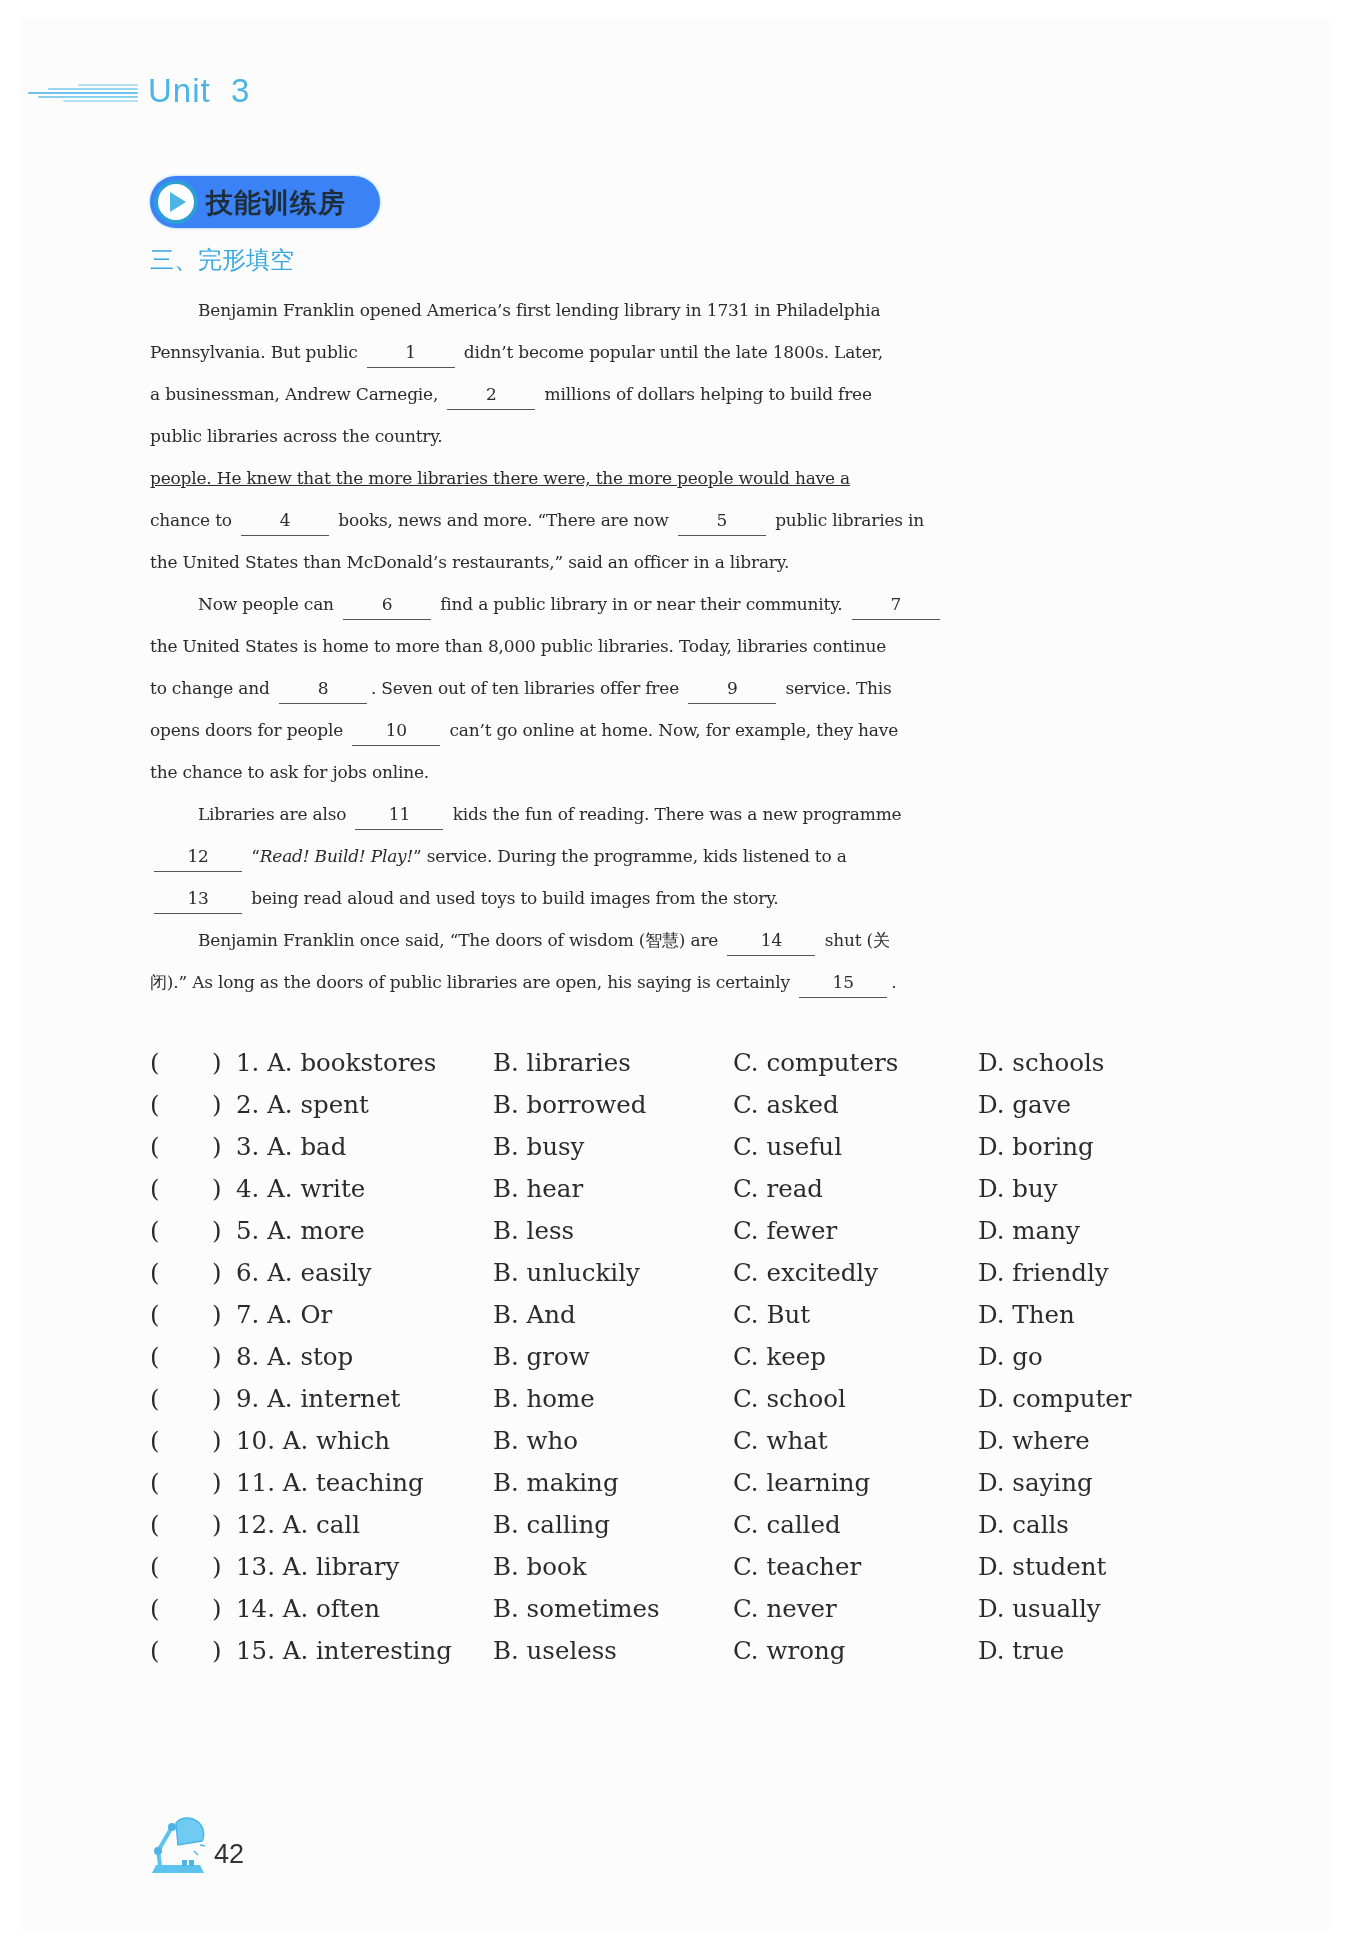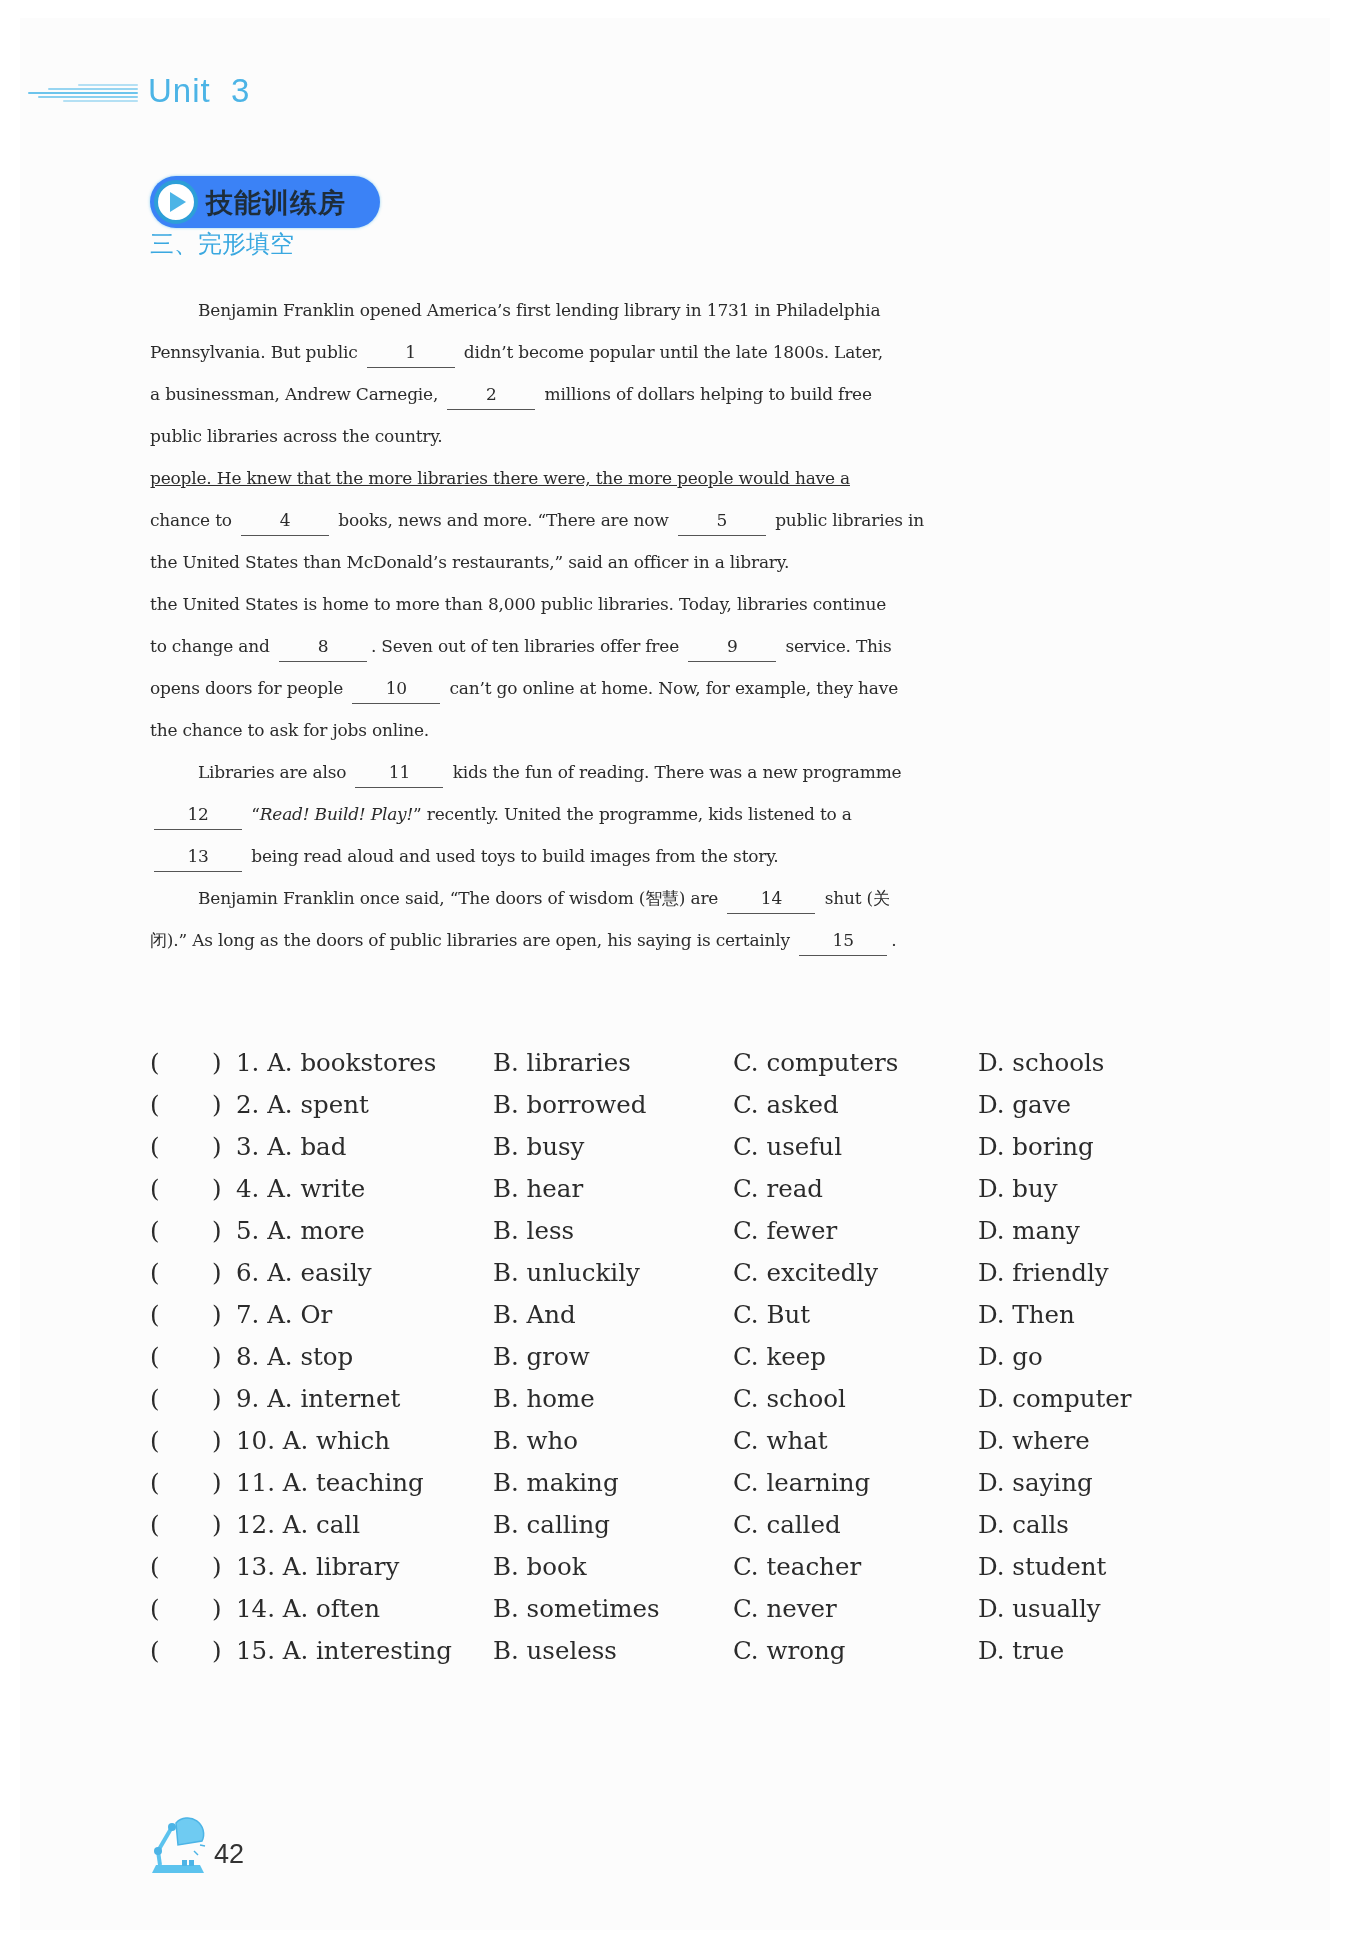--- a/index.html
+++ b/index.html
@@ -31,21 +31,21 @@
   }
   .badge-circle:after {
     content:""; position:absolute; left:12px; top:8px;
     border-left:16px solid #4cb4e6; border-top:10px solid transparent; border-bottom:10px solid transparent;
   }
   .badge-text {
     position:absolute; left:56px; top:9px; font-family:"DejaVu Sans", sans-serif; font-weight:bold;
     font-size:27px; color:#1e2d3a; letter-spacing:1px;
   }
   .section-title {
-    position:absolute; left:150px; top:228px; font-family:"DejaVu Sans", sans-serif;
+    position:absolute; left:150px; top:244px; font-family:"DejaVu Sans", sans-serif;
     font-size:24px; color:#3aa8e0;
   }
   .passage { position:absolute; left:150px; top:289px; width:1035px; }
   .line {
     height:42px; line-height:42px; font-size:17px; white-space:nowrap;
     position:relative; letter-spacing:-0.2px;
   }
   .indent { padding-left:48px; }
   .blank {
     display:inline-block; border-bottom:1.5px solid #555; text-align:center;
@@ -92,26 +92,27 @@
 <div class="section-title">三、完形填空</div>
 
 <div class="passage" id="passage">
     <div class="line indent"><span style="white-space: pre;">Benjamin Franklin opened America’s first lending library in 1731 in Philadelphia</span></div>
     <div class="line"><span style="white-space: pre;">Pennsylvania. But public </span><span class="blank" style="width: 88px;">1</span><span style="white-space: pre;"> didn’t become popular until the late 1800s. Later,</span></div>
     <div class="line"><span style="white-space: pre;">a businessman, Andrew Carnegie, </span><span class="blank" style="width: 88px;">2</span><span style="white-space: pre;"> millions of dollars helping to build free</span></div>
     <div class="line"><span style="white-space: pre;">public libraries across the country.</span></div>
     <div class="line"><span style="white-space: pre; text-decoration: underline;">people. He knew that the more libraries there were, the more people would have a</span></div>
     <div class="line"><span style="white-space: pre;">chance to </span><span class="blank" style="width: 88px;">4</span><span style="white-space: pre;"> books, news and more. “There are now </span><span class="blank" style="width: 88px;">5</span><span style="white-space: pre;"> public libraries in</span></div>
     <div class="line"><span style="white-space: pre;">the United States than McDonald’s restaurants,” said an officer in a library.</span></div>
+    <div class="line indent"><span style="white-space: pre;">Now people can </span><span class="blank" style="width: 88px;">6</span><span style="white-space: pre;"> find a public library in or near their community. </span><span class="blank" style="width: 88px;">7</span></div>
     <div class="line"><span style="white-space: pre;">the United States is home to more than 8,000 public libraries. Today, libraries continue</span></div>
     <div class="line"><span style="white-space: pre;">to change and </span><span class="blank" style="width: 88px;">8</span><span style="white-space: pre;">. Seven out of ten libraries offer free </span><span class="blank" style="width: 88px;">9</span><span style="white-space: pre;"> service. This</span></div>
     <div class="line"><span style="white-space: pre;">opens doors for people </span><span class="blank" style="width: 88px;">10</span><span style="white-space: pre;"> can’t go online at home. Now, for example, they have</span></div>
     <div class="line"><span style="white-space: pre;">the chance to ask for jobs online.</span></div>
     <div class="line indent"><span style="white-space: pre;">Libraries are also </span><span class="blank" style="width: 88px;">11</span><span style="white-space: pre;"> kids the fun of reading. There was a new programme</span></div>
-    <div class="line"><span class="blank" style="width: 88px;">12</span><span style="white-space: pre;"> “</span><i class="it">Read! Build! Play!</i><span style="white-space: pre;">” recently. United the programme, kids listened to a</span></div>
+    <div class="line"><span class="blank" style="width: 88px;">12</span><span style="white-space: pre;"> “</span><i class="it">Read! Build! Play!</i><span style="white-space: pre;">” service. During the programme, kids listened to a</span></div>
     <div class="line"><span class="blank" style="width: 88px;">13</span><span style="white-space: pre;"> being read aloud and used toys to build images from the story.</span></div>
     <div class="line indent"><span style="white-space: pre;">Benjamin Franklin once said, “The doors of wisdom (智慧) are </span><span class="blank" style="width: 88px;">14</span><span style="white-space: pre;"> shut (关</span></div>
     <div class="line"><span style="white-space: pre;">闭).” As long as the doors of public libraries are open, his saying is certainly </span><span class="blank" style="width: 88px;">15</span><span style="white-space: pre;">.</span></div>
   </div>
 
 <div class="options" id="options">
     <div class="opt-row">
       <span class="c-open">(</span>
       <span class="c-close">)</span>
       <span class="c-a">1. A. bookstores</span>

